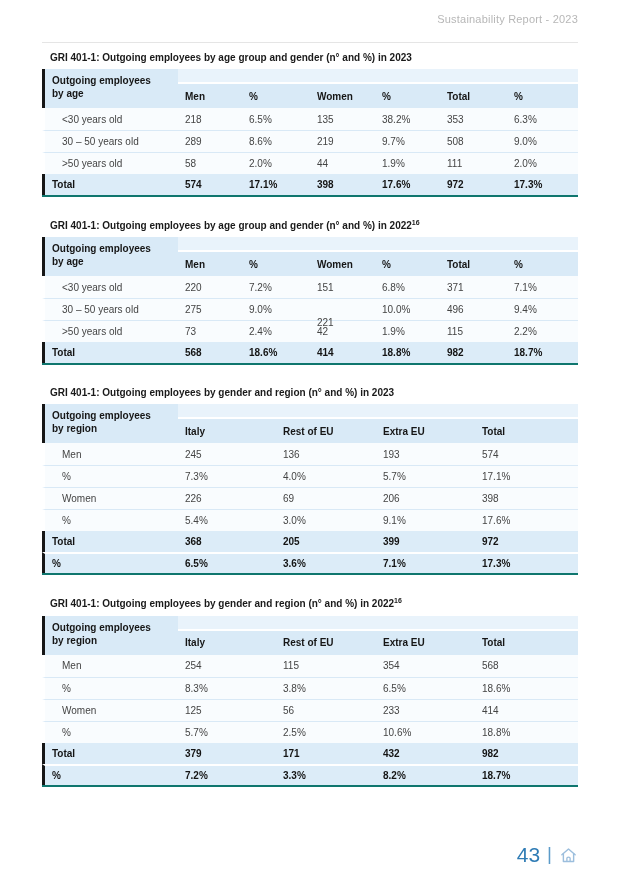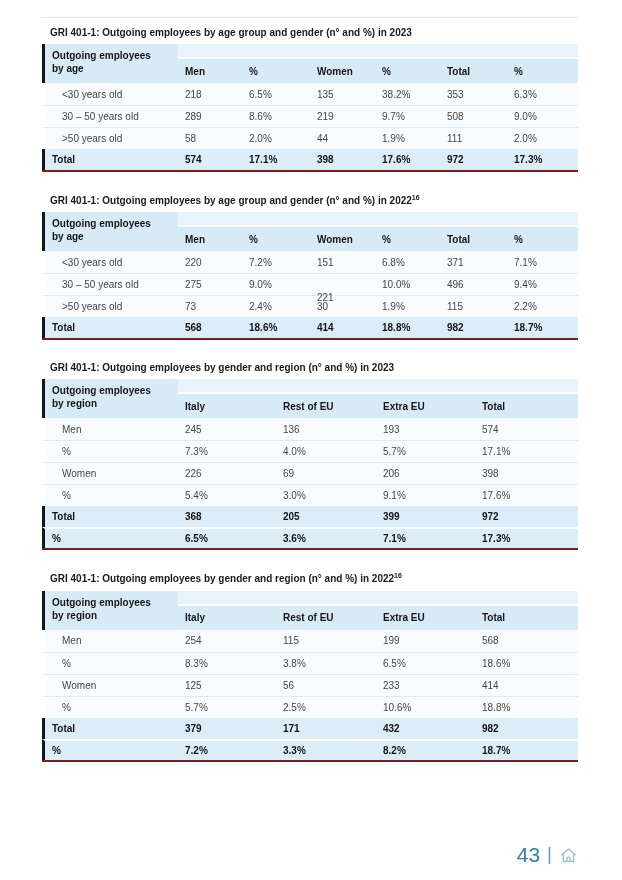--- a/index.html
+++ b/index.html
@@ -26,21 +26,21 @@
 
   
   .table-section { margin-top:22px; }
   .table-section:first-of-type { margin-top:9px; }
   .table-title {
     font-size:10px; font-weight:bold; color:#1a1a1a;
     margin:0 0 5px 8px; line-height:1.2;
   }
   .table-title sup { font-size:7px; }
 
-  .gri-table { width:536px; border-bottom:2px solid #7f1d1d; }
+  .gri-table { width:536px; border-bottom:2px solid #0f766e; }
 
   
   .t-header { display:flex; background:#d9eaf7; border-left:3px solid #161616; min-height:39px; }
   .t-rowhead {
     width:133px; font-weight:bold; font-size:10px; color:#161616;
     padding:5px 0 0 7px; line-height:1.3;
   }
   .t-colwrap { flex:1; display:flex; flex-direction:column; }
   .t-colspacer { height:15px; background:#e9f3fb; border-bottom:2px solid #ffffff; }
   .t-colrow { flex:1; display:flex; align-items:center; background:#d9eaf7; }
@@ -72,20 +72,21 @@
   }
   .page-number { font-size:21px; color:#2f7cb5; }
   .footer-sep { font-size:19px; color:#5c9bc9; font-weight:300; transform:translateY(-1px); }
   .home-icon-btn { display:inline-flex; cursor:pointer; }
 </style>
 </head>
 <body>
 
 <div class="page">
   <div class="content">
+    <div class="report-header">Sustainability Report - 2023</div>
     <div class="header-divider"></div>
 
     <div id="tables-container">
         <section class="table-section">
           <h3 class="table-title"><span>GRI 401-1: Outgoing employees by age group and gender (n° and %) in 2023</span></h3>
           <div class="gri-table">
             <div class="t-header">
               <div class="t-rowhead">
                 <div>Outgoing employees</div>
                 <div>by age</div>
@@ -175,21 +176,21 @@
               <div class="t-cell" style="width: 68px;">9.0%</div>
               <div class="t-cell" style="width: 65px; margin-top: 26px;">221</div>
               <div class="t-cell" style="width: 65px;">10.0%</div>
               <div class="t-cell" style="width: 67px;">496</div>
               <div class="t-cell" style="width: 71px;">9.4%</div>
             </div>
             <div class="t-row">
               <div class="t-label">&gt;50 years old</div>
               <div class="t-cell" style="width: 64px;">73</div>
               <div class="t-cell" style="width: 68px;">2.4%</div>
-              <div class="t-cell" style="width: 65px;">30</div>
+              <div class="t-cell" style="width: 65px;">42</div>
               <div class="t-cell" style="width: 65px;">1.9%</div>
               <div class="t-cell" style="width: 67px;">115</div>
               <div class="t-cell" style="width: 71px;">2.2%</div>
             </div>
             <div class="t-total">
               <div class="t-label">Total</div>
               <div class="t-cell" style="width: 64px;">568</div>
               <div class="t-cell" style="width: 68px;">18.6%</div>
               <div class="t-cell" style="width: 65px;">414</div>
               <div class="t-cell" style="width: 65px;">18.8%</div>
@@ -275,21 +276,21 @@
                   <div class="t-col" style="width: 100px;">Rest of EU</div>
                   <div class="t-col" style="width: 99px;">Extra EU</div>
                   <div class="t-col" style="width: 103px;">Total</div>
                 </div>
               </div>
             </div>
             <div class="t-row">
               <div class="t-label">Men</div>
               <div class="t-cell" style="width: 98px;">254</div>
               <div class="t-cell" style="width: 100px;">115</div>
-              <div class="t-cell" style="width: 99px;">199</div>
+              <div class="t-cell" style="width: 99px;">354</div>
               <div class="t-cell" style="width: 103px;">568</div>
             </div>
             <div class="t-row">
               <div class="t-label">%</div>
               <div class="t-cell" style="width: 98px;">8.3%</div>
               <div class="t-cell" style="width: 100px;">3.8%</div>
               <div class="t-cell" style="width: 99px;">6.5%</div>
               <div class="t-cell" style="width: 103px;">18.6%</div>
             </div>
             <div class="t-row">

